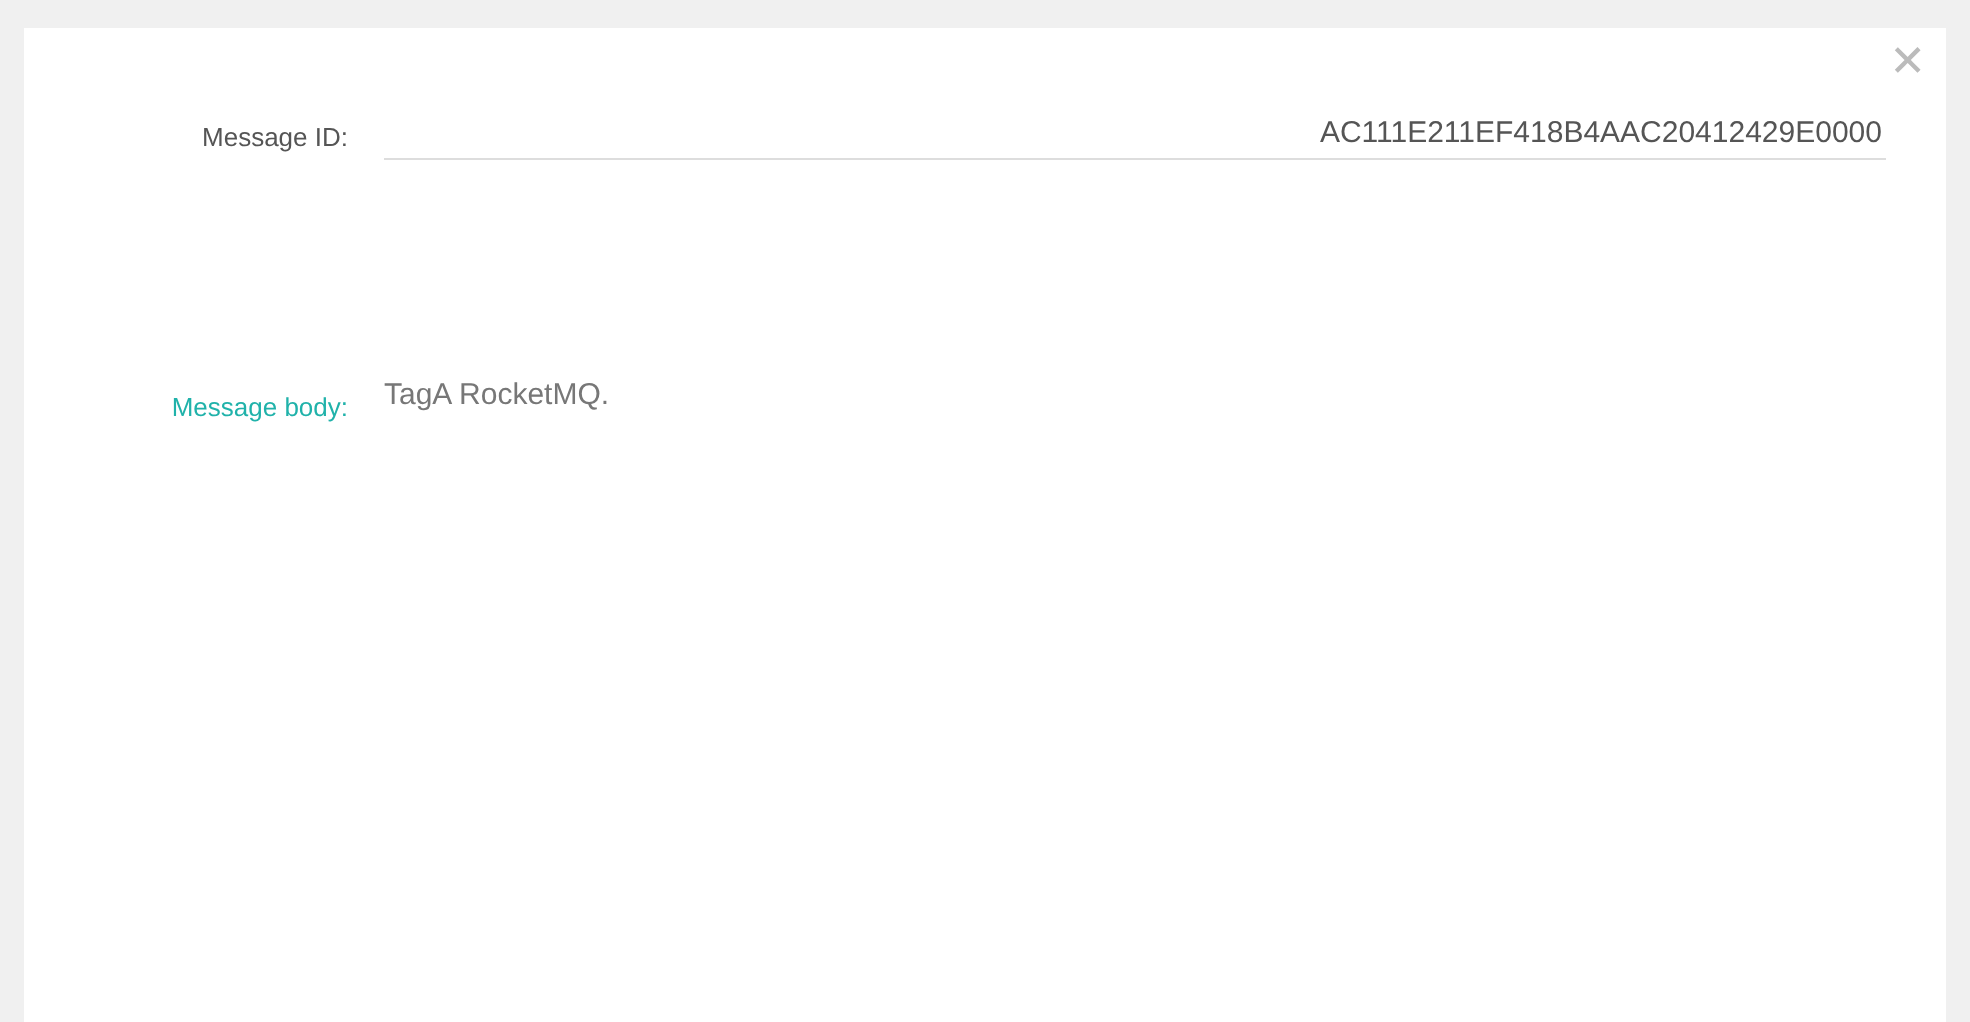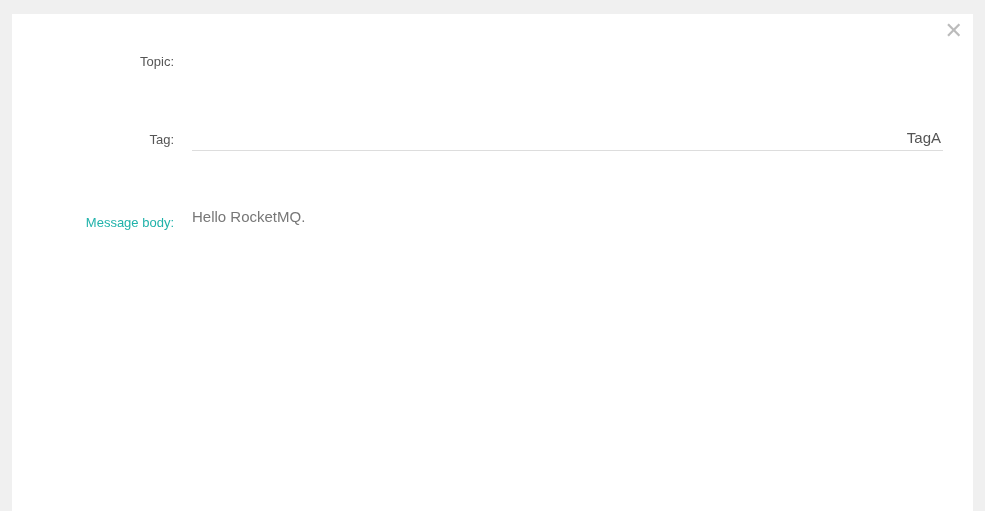--- a/index.html
+++ b/index.html
@@ -76,29 +76,28 @@
       color: #777;
       padding-top: 0px;
     }
   </style>
 </head>
 <body>
 
 <div class="modal">
   <span class="close-icon">✕</span>
 
-
   <div class="form-row">
-    <div class="form-label">Topic:</div>
+    <div class="form-label">Message ID:</div>
+    <input class="form-input" type="text" readonly="" value="AC111E211EF418B4AAC20412429E0000" style="">
   </div>
 
   <div class="form-row">
-    <div class="form-label">Tag:</div>
-    <input class="form-input" type="text" readonly="" value="TagA" style="">
   </div>
+
 
 
 
   <div class="body-row">
     <div class="body-label">Message body:</div>
-    <div class="body-content">Hello RocketMQ.</div>
+    <div class="body-content">TagA RocketMQ.</div>
   </div>
 </div>
 
 </body></html>

